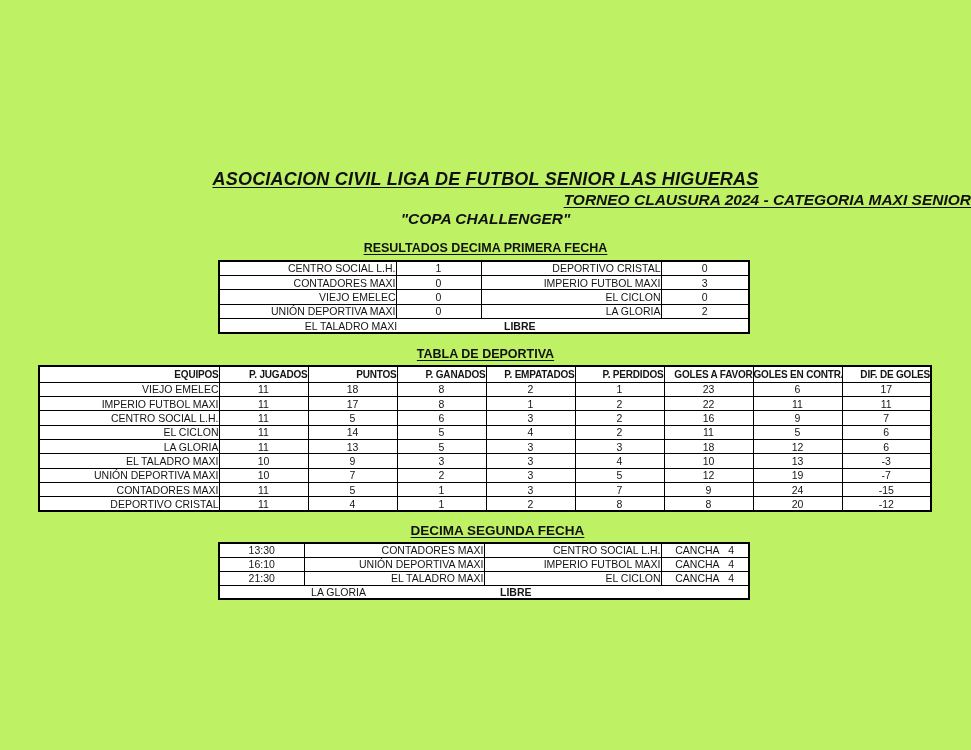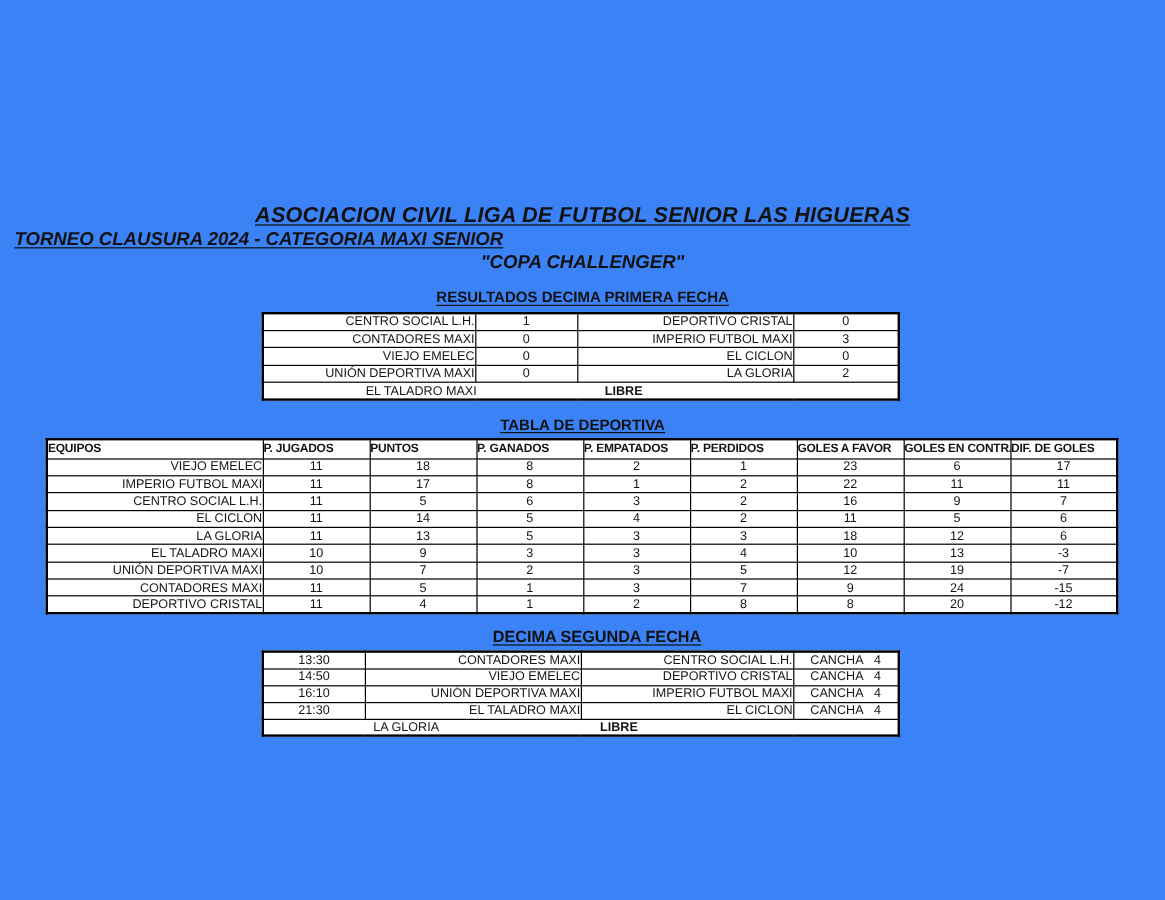--- a/index.html
+++ b/index.html
@@ -3,41 +3,41 @@
 <meta charset="utf-8">
 <style>
   * { margin: 0; padding: 0; box-sizing: border-box; }
   html, body { background: #ffffff; }
   body { font-family: "Liberation Sans", sans-serif; color: #111; }
 
   .page {
     position: relative;
     width: 971px;
     height: 750px;
-    background: #3b82f6;
+    background: #bef264;
     overflow: hidden;
   }
 
   .doc-title {
     position: absolute;
     left: 0; right: 0;
     top: 169px;
     text-align: center;
     font-size: 18px;
     font-weight: bold;
     font-style: italic;
     text-decoration: underline;
     text-underline-offset: 2px;
     letter-spacing: 0.2px;
   }
   .doc-subtitle {
     position: absolute;
-    left: 12px; right: 0;
+    left: 0; right: 0;
     top: 191px;
-    text-align: left;
+    text-align: right;
     font-size: 15.5px;
     font-weight: bold;
     font-style: italic;
     text-decoration: underline;
     text-underline-offset: 2px;
   }
   .doc-cup {
     position: absolute;
     left: 0; right: 0;
     top: 210px;
@@ -79,21 +79,21 @@
   .results-table  { left: 218px; top: 260px; width: 530px; }
   .results-table tr { height: 14.4px; }
 
   
   .standings-table { left: 38px; top: 365px; width: 892px; }
   .standings-table thead tr { height: 16px; }
   .standings-table tbody tr { height: 14.35px; }
   .standings-table th {
     font-size: 10px;
     font-weight: bold;
-    text-align: left;
+    text-align: right;
     letter-spacing: -0.2px;
   }
 
   
   .fixtures-table { left: 218px; top: 542px; width: 530px; }
   .fixtures-table tr { height: 14px; }
 
   td.team { text-align: right; padding-left: 3px; }
   td.num  { text-align: center; }
 
@@ -302,26 +302,20 @@
         <col style="width:88px">
     </colgroup>
     <tbody id="fixtures-body">
         <tr>
           <td class="num">13:30</td>
           <td class="team">CONTADORES MAXI</td>
           <td class="team">CENTRO SOCIAL L.H.</td>
           <td class="num">CANCHA&nbsp;&nbsp;&nbsp;4</td>
         </tr>
         <tr>
-          <td class="num">14:50</td>
-          <td class="team">VIEJO EMELEC</td>
-          <td class="team">DEPORTIVO CRISTAL</td>
-          <td class="num">CANCHA&nbsp;&nbsp;&nbsp;4</td>
-        </tr>
-        <tr>
           <td class="num">16:10</td>
           <td class="team">UNIÓN DEPORTIVA MAXI</td>
           <td class="team">IMPERIO FUTBOL MAXI</td>
           <td class="num">CANCHA&nbsp;&nbsp;&nbsp;4</td>
         </tr>
         <tr>
           <td class="num">21:30</td>
           <td class="team">EL TALADRO MAXI</td>
           <td class="team">EL CICLON</td>
           <td class="num">CANCHA&nbsp;&nbsp;&nbsp;4</td>

